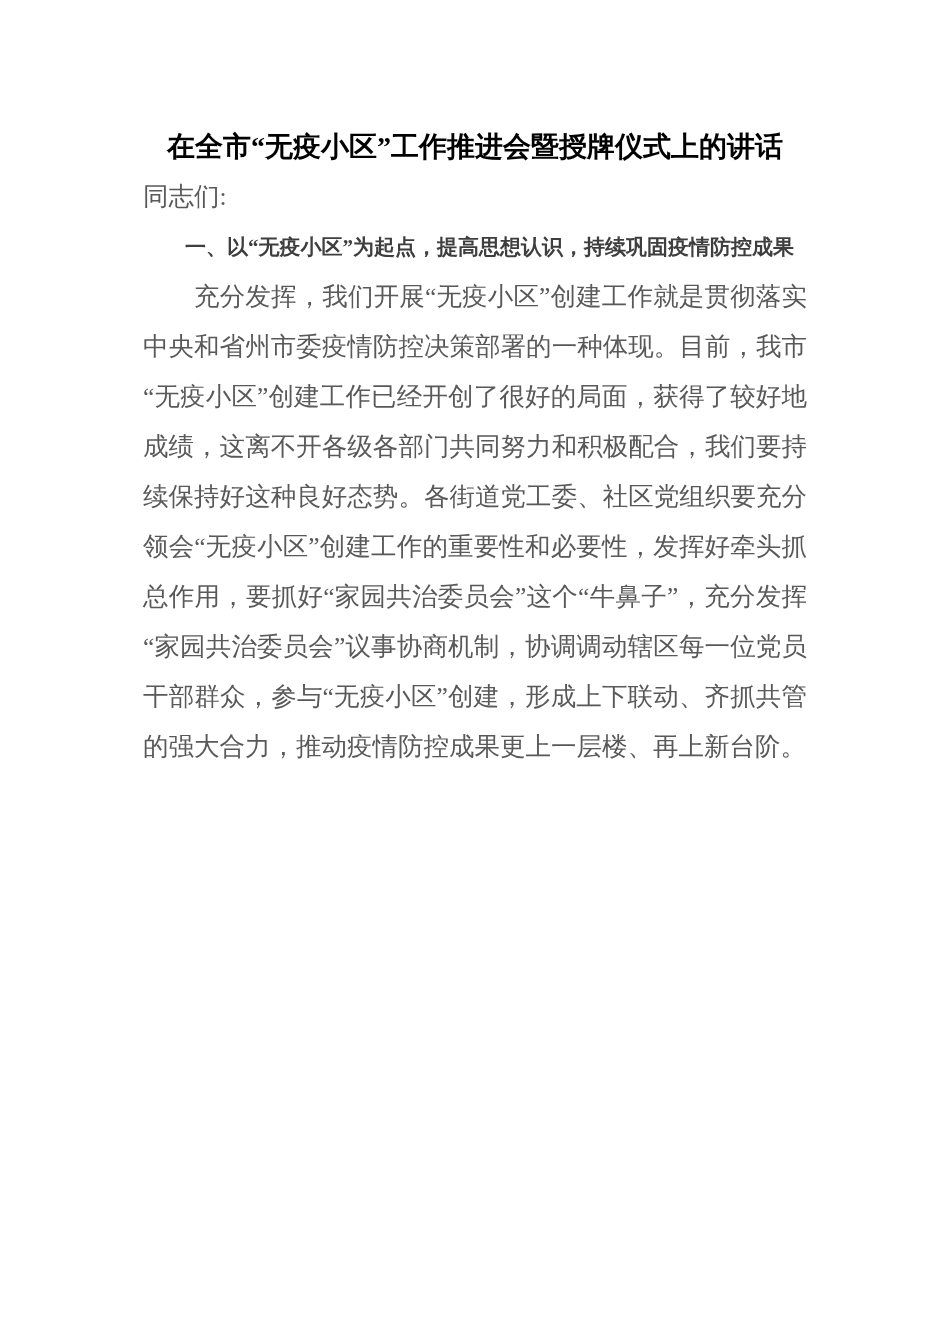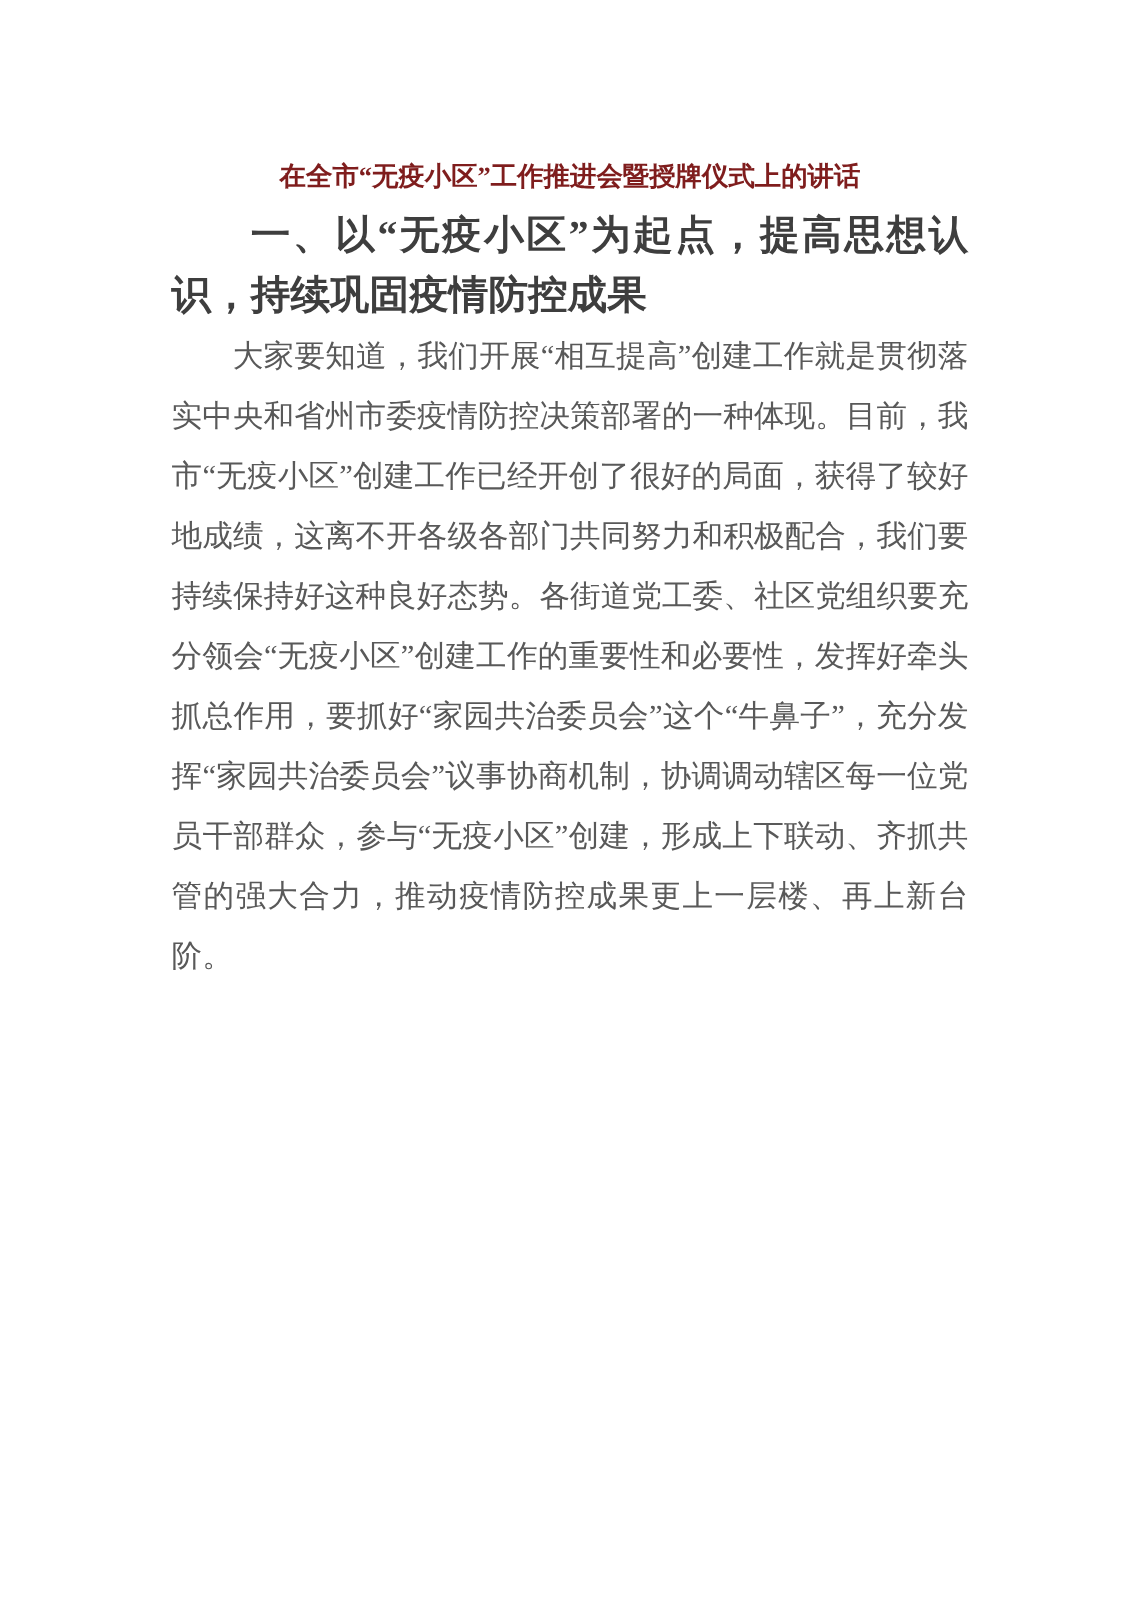--- a/index.html
+++ b/index.html
@@ -16,55 +16,56 @@
     font-family: "Liberation Serif", serif;
   }
   .content {
     position: absolute;
     left: 143px;
     top: 122px;
     width: 664px;
   }
   .doc-title {
     margin: 0;
-    font-size: 22px;
+    font-size: 28px;
     font-weight: bold;
     line-height: 50px;
     text-align: center;
-    color: #7f1d1d;
+    color: #000000;
     white-space: nowrap;
   }
   .salutation {
     margin: 0;
     font-size: 25.5px;
     line-height: 50px;
     color: #595959;
     text-align: left;
   }
   p.body-para {
     margin: 0;
     font-size: 25.5px;
     line-height: 50px;
     color: #595959;
     text-indent: 2em;
     text-align: justify;
     letter-spacing: 0;
   }
   p.heading-para {
     margin: 0;
-    font-size: 33px;
+    font-size: 21px;
     line-height: 50px;
     color: #3e3e3e;
     font-weight: bold;
     text-indent: 2em;
     text-align: justify;
   }
 </style>
 </head>
 <body>
 
 <div class="page">
   <div class="content">
     <h1 class="doc-title">在全市“无疫小区”工作推进会暨授牌仪式上的讲话</h1>
+    <p class="salutation">同志们:</p>
     <p class="heading-para">一、以“无疫小区”为起点，提高思想认识，持续巩固疫情防控成果</p>
-    <p class="body-para">大家要知道，我们开展“相互提高”创建工作就是贯彻落实中央和省州市委疫情防控决策部署的一种体现。目前，我市“无疫小区”创建工作已经开创了很好的局面，获得了较好地成绩，这离不开各级各部门共同努力和积极配合，我们要持续保持好这种良好态势。各街道党工委、社区党组织要充分领会“无疫小区”创建工作的重要性和必要性，发挥好牵头抓总作用，要抓好“家园共治委员会”这个“牛鼻子”，充分发挥“家园共治委员会”议事协商机制，协调调动辖区每一位党员干部群众，参与“无疫小区”创建，形成上下联动、齐抓共管的强大合力，推动疫情防控成果更上一层楼、再上新台阶。</p>
+    <p class="body-para">充分发挥，我们开展“无疫小区”创建工作就是贯彻落实中央和省州市委疫情防控决策部署的一种体现。目前，我市“无疫小区”创建工作已经开创了很好的局面，获得了较好地成绩，这离不开各级各部门共同努力和积极配合，我们要持续保持好这种良好态势。各街道党工委、社区党组织要充分领会“无疫小区”创建工作的重要性和必要性，发挥好牵头抓总作用，要抓好“家园共治委员会”这个“牛鼻子”，充分发挥“家园共治委员会”议事协商机制，协调调动辖区每一位党员干部群众，参与“无疫小区”创建，形成上下联动、齐抓共管的强大合力，推动疫情防控成果更上一层楼、再上新台阶。</p>
   </div>
 </div>
 
 </body></html>

